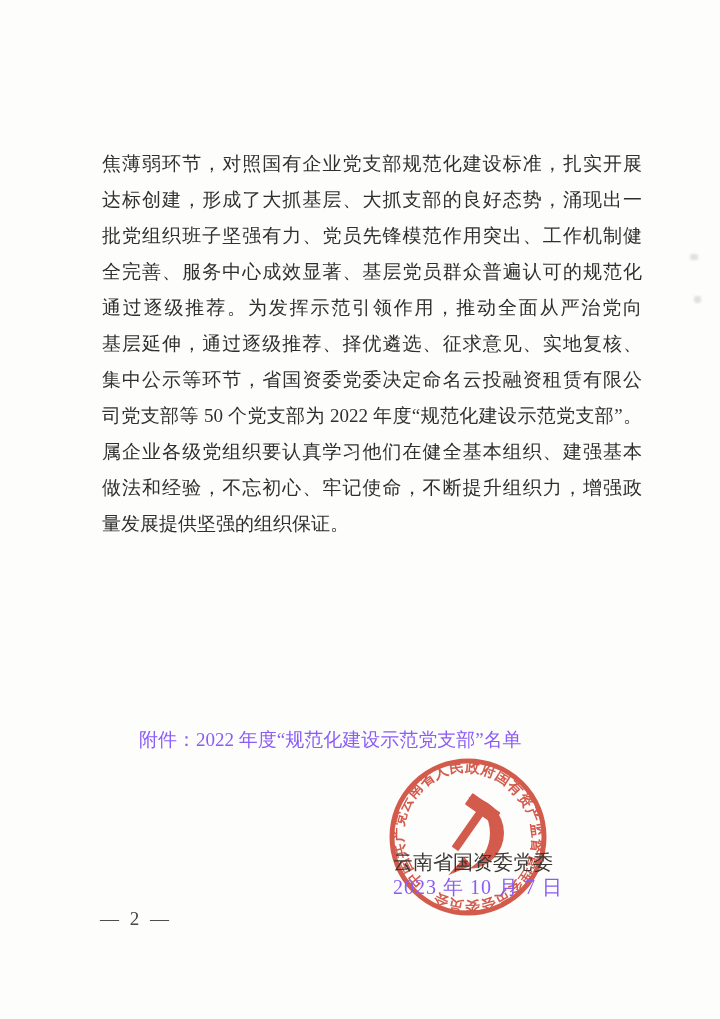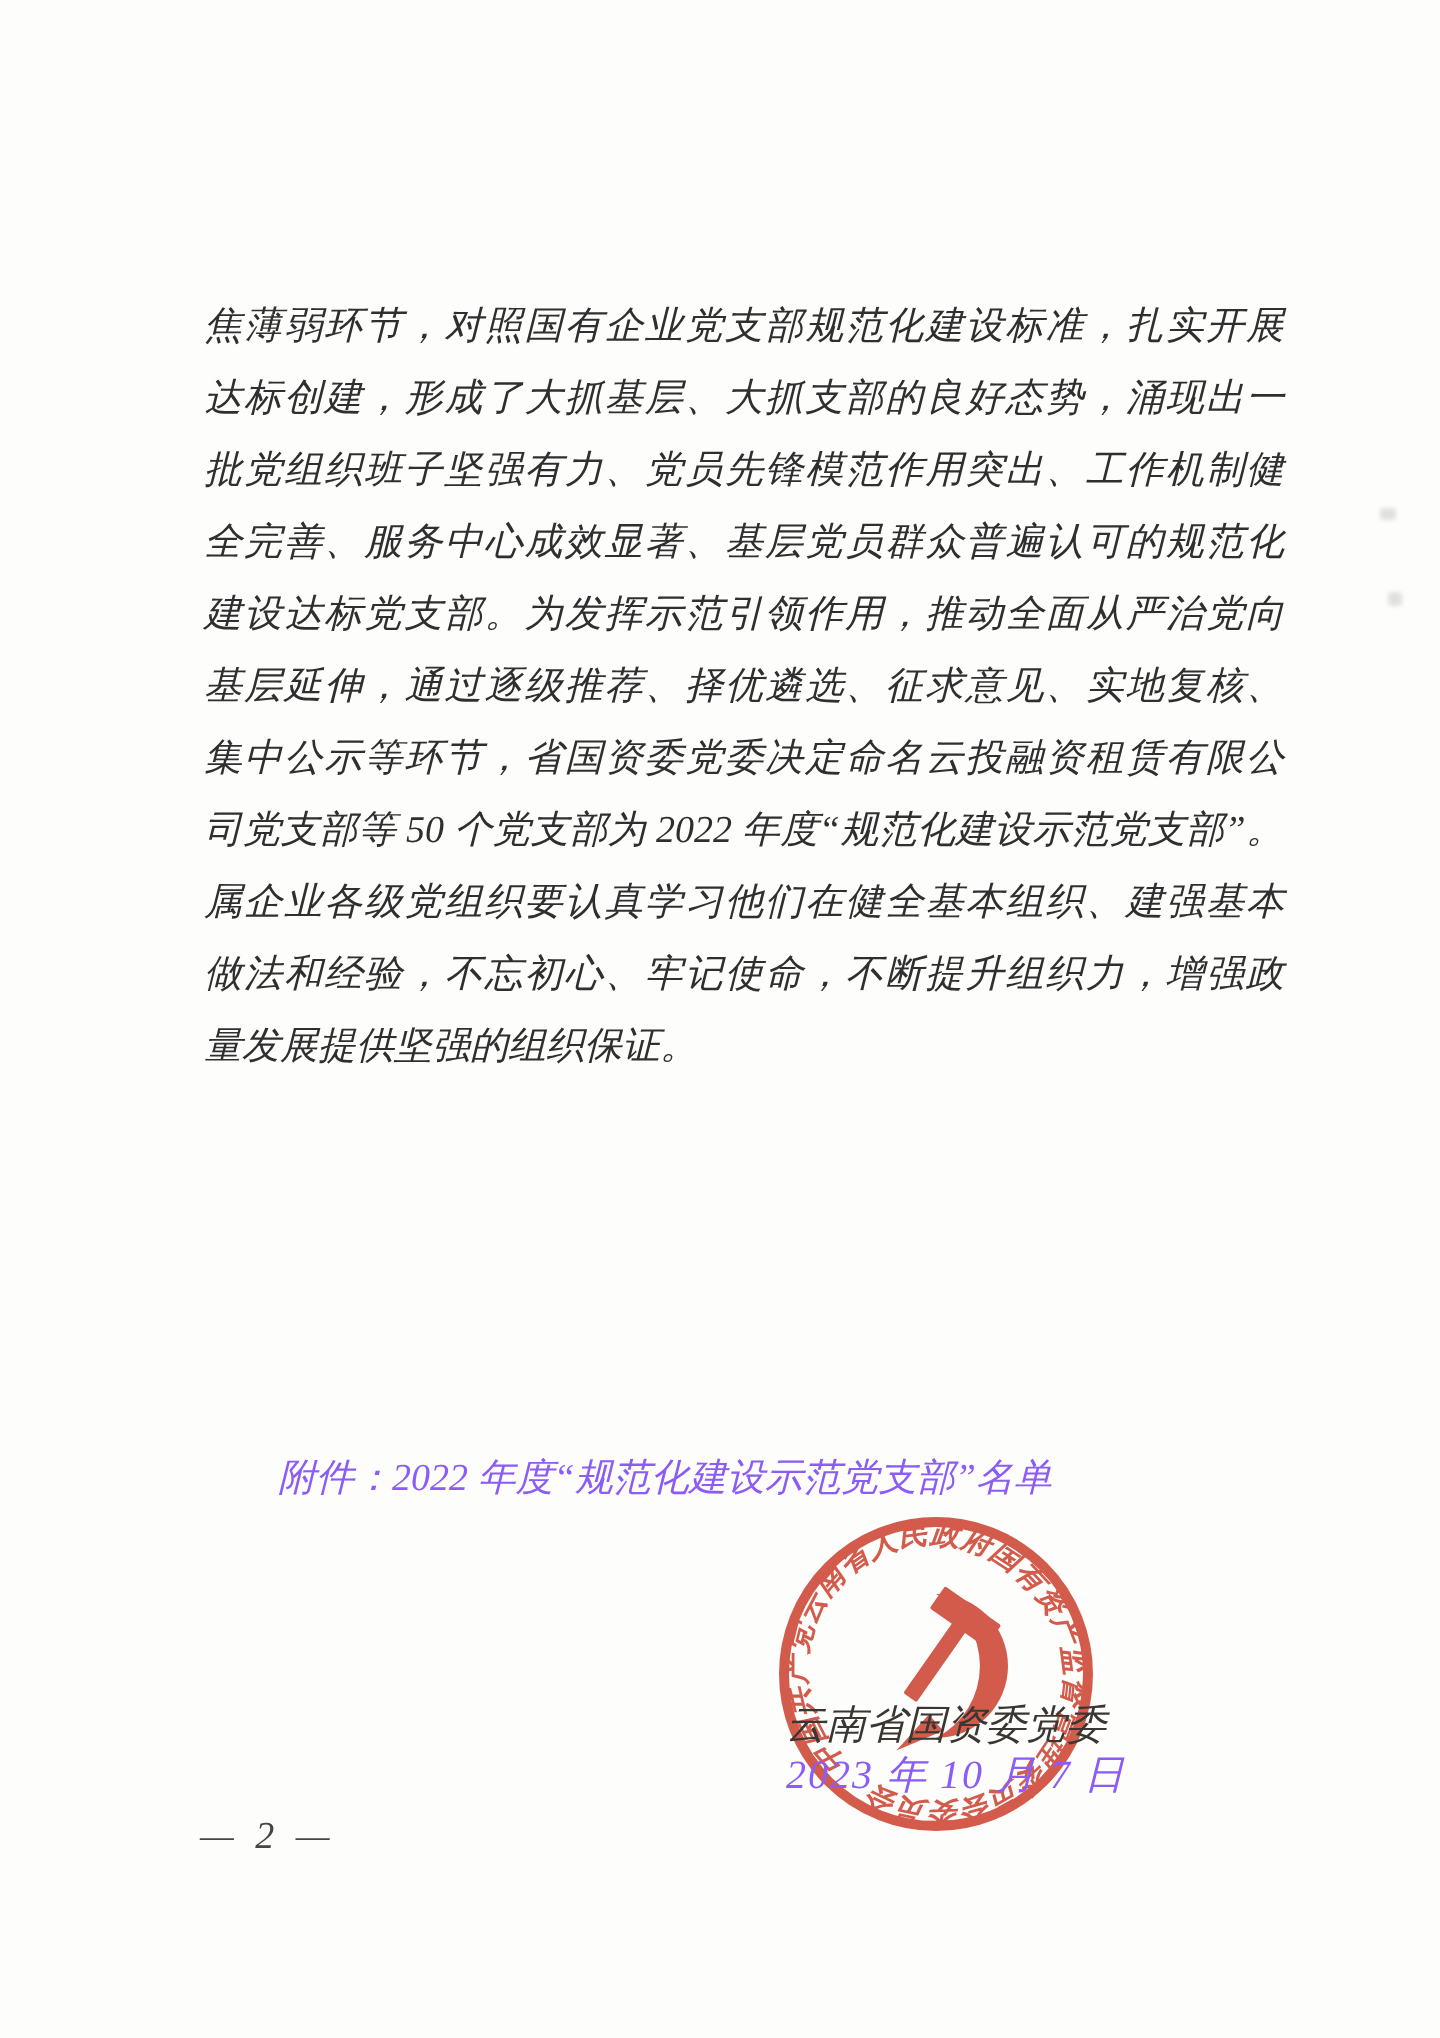--- a/index.html
+++ b/index.html
@@ -2,21 +2,20 @@
 <html><head>
 <meta charset="utf-8">
 <style>
   html,body{margin:0;padding:0;}
   .page{
     position:relative;
     width:720px;height:1019px;
     background:#fdfdfc;
     overflow:hidden;
     font-family:"Liberation Serif","DejaVu Serif",serif;
-    font-style:italic;
   }
   .body-text{
     position:absolute;
     left:102px;top:146px;
     width:540px;
     color:#2f2f2f;
   }
   .line{
     width:540px;
     height:36px;
@@ -86,21 +85,21 @@
 </head>
 <body>
 
 <div class="page">
 
   <div class="body-text">
     <div class="line">焦薄弱环节，对照国有企业党支部规范化建设标准，扎实开展</div>
     <div class="line">达标创建，形成了大抓基层、大抓支部的良好态势，涌现出一</div>
     <div class="line">批党组织班子坚强有力、党员先锋模范作用突出、工作机制健</div>
     <div class="line">全完善、服务中心成效显著、基层党员群众普遍认可的规范化</div>
-    <div class="line">建设达标党支部。为发挥示范引领作用，推动全面从严治党向</div>
+    <div class="line">通过逐级推荐。为发挥示范引领作用，推动全面从严治党向</div>
     <div class="line">基层延伸，通过逐级推荐、择优遴选、征求意见、实地复核、</div>
     <div class="line">集中公示等环节，省国资委党委决定命名云投融资租赁有限公</div>
     <div class="line">司党支部等 50 个党支部为 2022 年度“规范化建设示范党支部”。</div>
     <div class="line">属企业各级党组织要认真学习他们在健全基本组织、建强基本</div>
     <div class="line">做法和经验，不忘初心、牢记使命，不断提升组织力，增强政</div>
     <div class="line last">量发展提供坚强的组织保证。</div>
   </div>
 
   <div class="attachment-line">附件：2022 年度“规范化建设示范党支部”名单</div>
 

